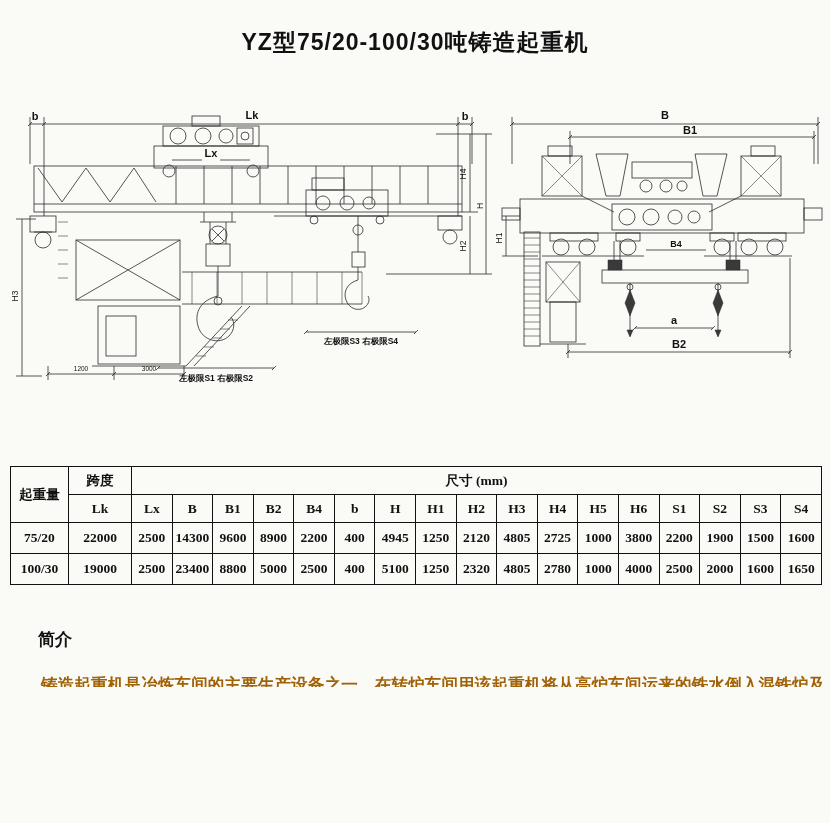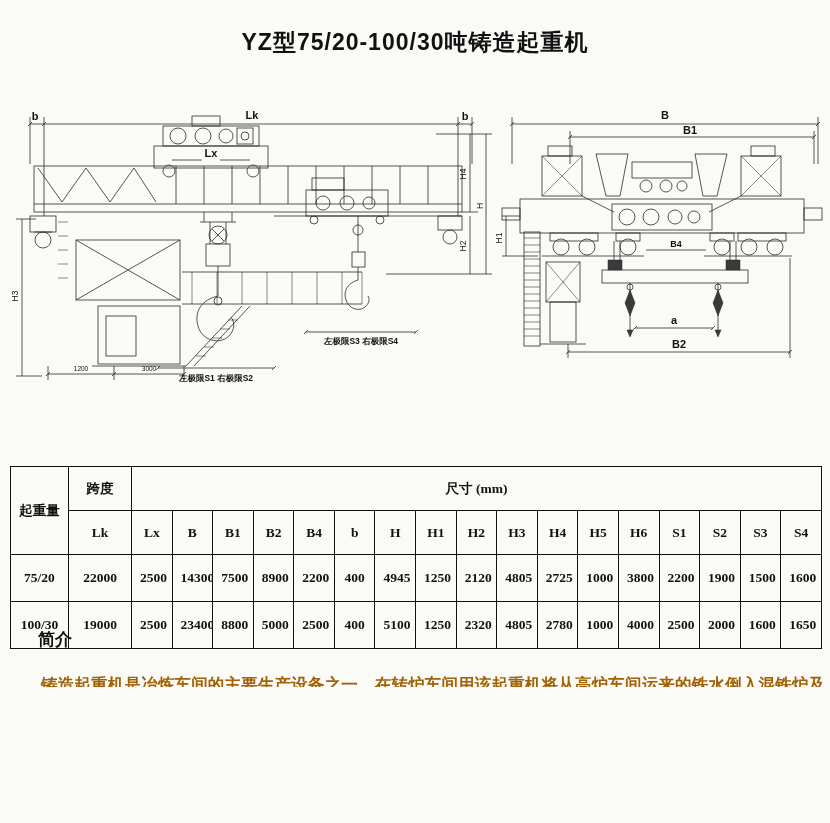--- a/index.html
+++ b/index.html
@@ -14,21 +14,21 @@
   .lnT{stroke:#2b2b2b;stroke-width:0.55;fill:none;}
   .fillD{fill:#3a3a3a;stroke:#2b2b2b;stroke-width:0.5;}
   .dim-big{font:bold 11px "Liberation Sans",sans-serif;fill:#111;}
   .dim-mid{font:bold 9px "Liberation Sans",sans-serif;fill:#111;}
   .dim-sm{font:8.5px "Liberation Sans",sans-serif;fill:#111;}
   .dim-tiny{font:6.5px "Liberation Sans",sans-serif;fill:#111;}
   .cn-label{font:bold 8.5px "Liberation Sans",sans-serif;fill:#111;}
   .dims{position:absolute;top:466px;left:10px;width:812px;border-collapse:collapse;
         table-layout:fixed;font-family:"Liberation Serif",serif;font-size:13.5px;
         font-weight:bold;color:#111;text-align:center;}
-  .dims th,.dims td{border:1px solid #111;padding:8px;height:27px;font-weight:bold;overflow:hidden;}
+  .dims th,.dims td{border:1px solid #111;padding:0;height:27px;font-weight:bold;overflow:hidden;}
   .dims tbody td{height:30px;text-align:center;}
   .intro-h{position:absolute;top:614px;left:38px;font-size:17px;font-weight:bold;}
   .intro{position:absolute;top:670px;left:8px;width:817px;font-size:16.5px;font-weight:bold;
          line-height:28px;text-align:justify;color:#a16207;text-decoration:underline;}
   .intro p{margin:0;text-indent:2em;}
 </style>
 </head>
 <body>
 
 <div class="page">
@@ -280,21 +280,21 @@
           <th>S3</th>
           <th>S4</th>
         </tr>
       </thead>
       <tbody>
         <tr>
           <td>75/20</td>
           <td>22000</td>
           <td>2500</td>
           <td>14300</td>
-          <td>7500</td>
+          <td>9600</td>
           <td>8900</td>
           <td>2200</td>
           <td>400</td>
           <td>4945</td>
           <td>1250</td>
           <td>2120</td>
           <td>4805</td>
           <td>2725</td>
           <td>1000</td>
           <td>3800</td>

